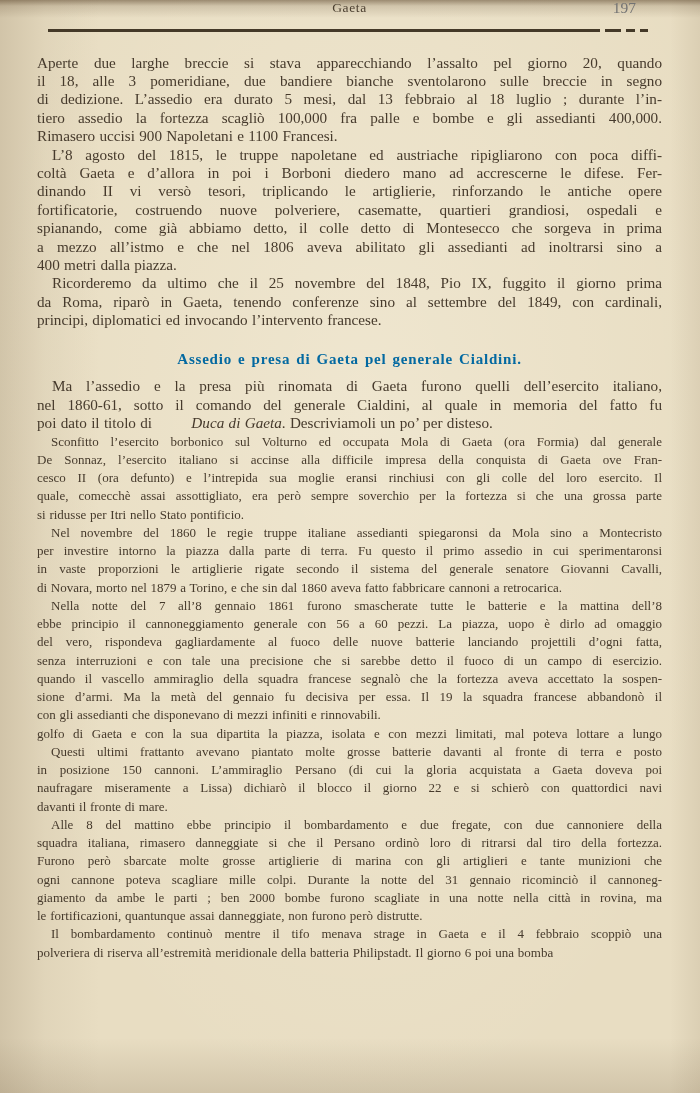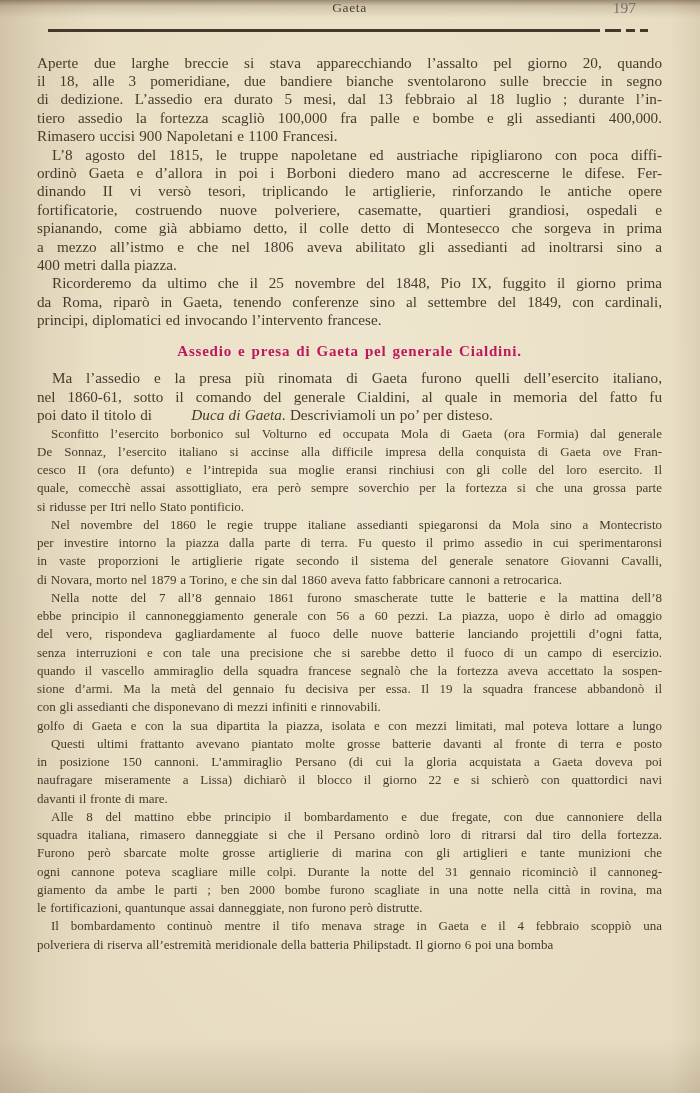--- a/index.html
+++ b/index.html
@@ -61,28 +61,28 @@
     text-align: justify;
     text-align-last: justify;
     word-spacing: 0.5px;
   }
   .line.last { text-align-last: left; }
   .line.indent { text-indent: 15px; }
   .para.small .line.indent { text-indent: 14px; }
   em { font-style: italic; margin-left: 35px; }
 
   .section-heading {
-    margin-top: 13px;
+    margin-top: 21px;
     margin-bottom: 9px;
     text-align: center;
     font-size: 15px;
     font-weight: bold;
     letter-spacing: 0.8px;
     word-spacing: 1.5px;
-    color: #be185d;
+    color: #0369a1;
     line-height: 18px;
   }
 </style>
 </head>
 <body>
 
 <main class="page-inner">
   <header class="page-header">
     <div class="running-head">Gaeta</div>
     <div class="page-number">197</div>
@@ -91,21 +91,21 @@
   <section class="page-body">
       <div class="para large">
         <div class="line">Aperte due larghe breccie si stava apparecchiando l’assalto pel giorno 20, quando</div>
         <div class="line">il 18, alle 3 pomeridiane, due bandiere bianche sventolarono sulle breccie in segno</div>
         <div class="line">di dedizione. L’assedio era durato 5 mesi, dal 13 febbraio al 18 luglio ; durante l’in-</div>
         <div class="line">tiero assedio la fortezza scagliò 100,000 fra palle e bombe e gli assedianti 400,000.</div>
         <div class="line last">Rimasero uccisi 900 Napoletani e 1100 Francesi.</div>
       </div>
       <div class="para large">
         <div class="line indent">L’8 agosto del 1815, le truppe napoletane ed austriache ripigliarono con poca diffi-</div>
-        <div class="line">ordinò Gaeta e d’allora in poi i Borboni diedero mano ad accrescerne le difese. Fer-</div>
+        <div class="line">coltà Gaeta e d’allora in poi i Borboni diedero mano ad accrescerne le difese. Fer-</div>
         <div class="line">dinando II vi versò tesori, triplicando le artiglierie, rinforzando le antiche opere</div>
         <div class="line">fortificatorie, costruendo nuove polveriere, casematte, quartieri grandiosi, ospedali e</div>
         <div class="line">spianando, come già abbiamo detto, il colle detto di Montesecco che sorgeva in prima</div>
         <div class="line">a mezzo all’istmo e che nel 1806 aveva abilitato gli assedianti ad inoltrarsi sino a</div>
         <div class="line last">400 metri dalla piazza.</div>
       </div>
       <div class="para large">
         <div class="line indent">Ricorderemo da ultimo che il 25 novembre del 1848, Pio IX, fuggito il giorno prima</div>
         <div class="line">da Roma, riparò in Gaeta, tenendo conferenze sino al settembre del 1849, con cardinali,</div>
         <div class="line last">principi, diplomatici ed invocando l’intervento francese.</div>

